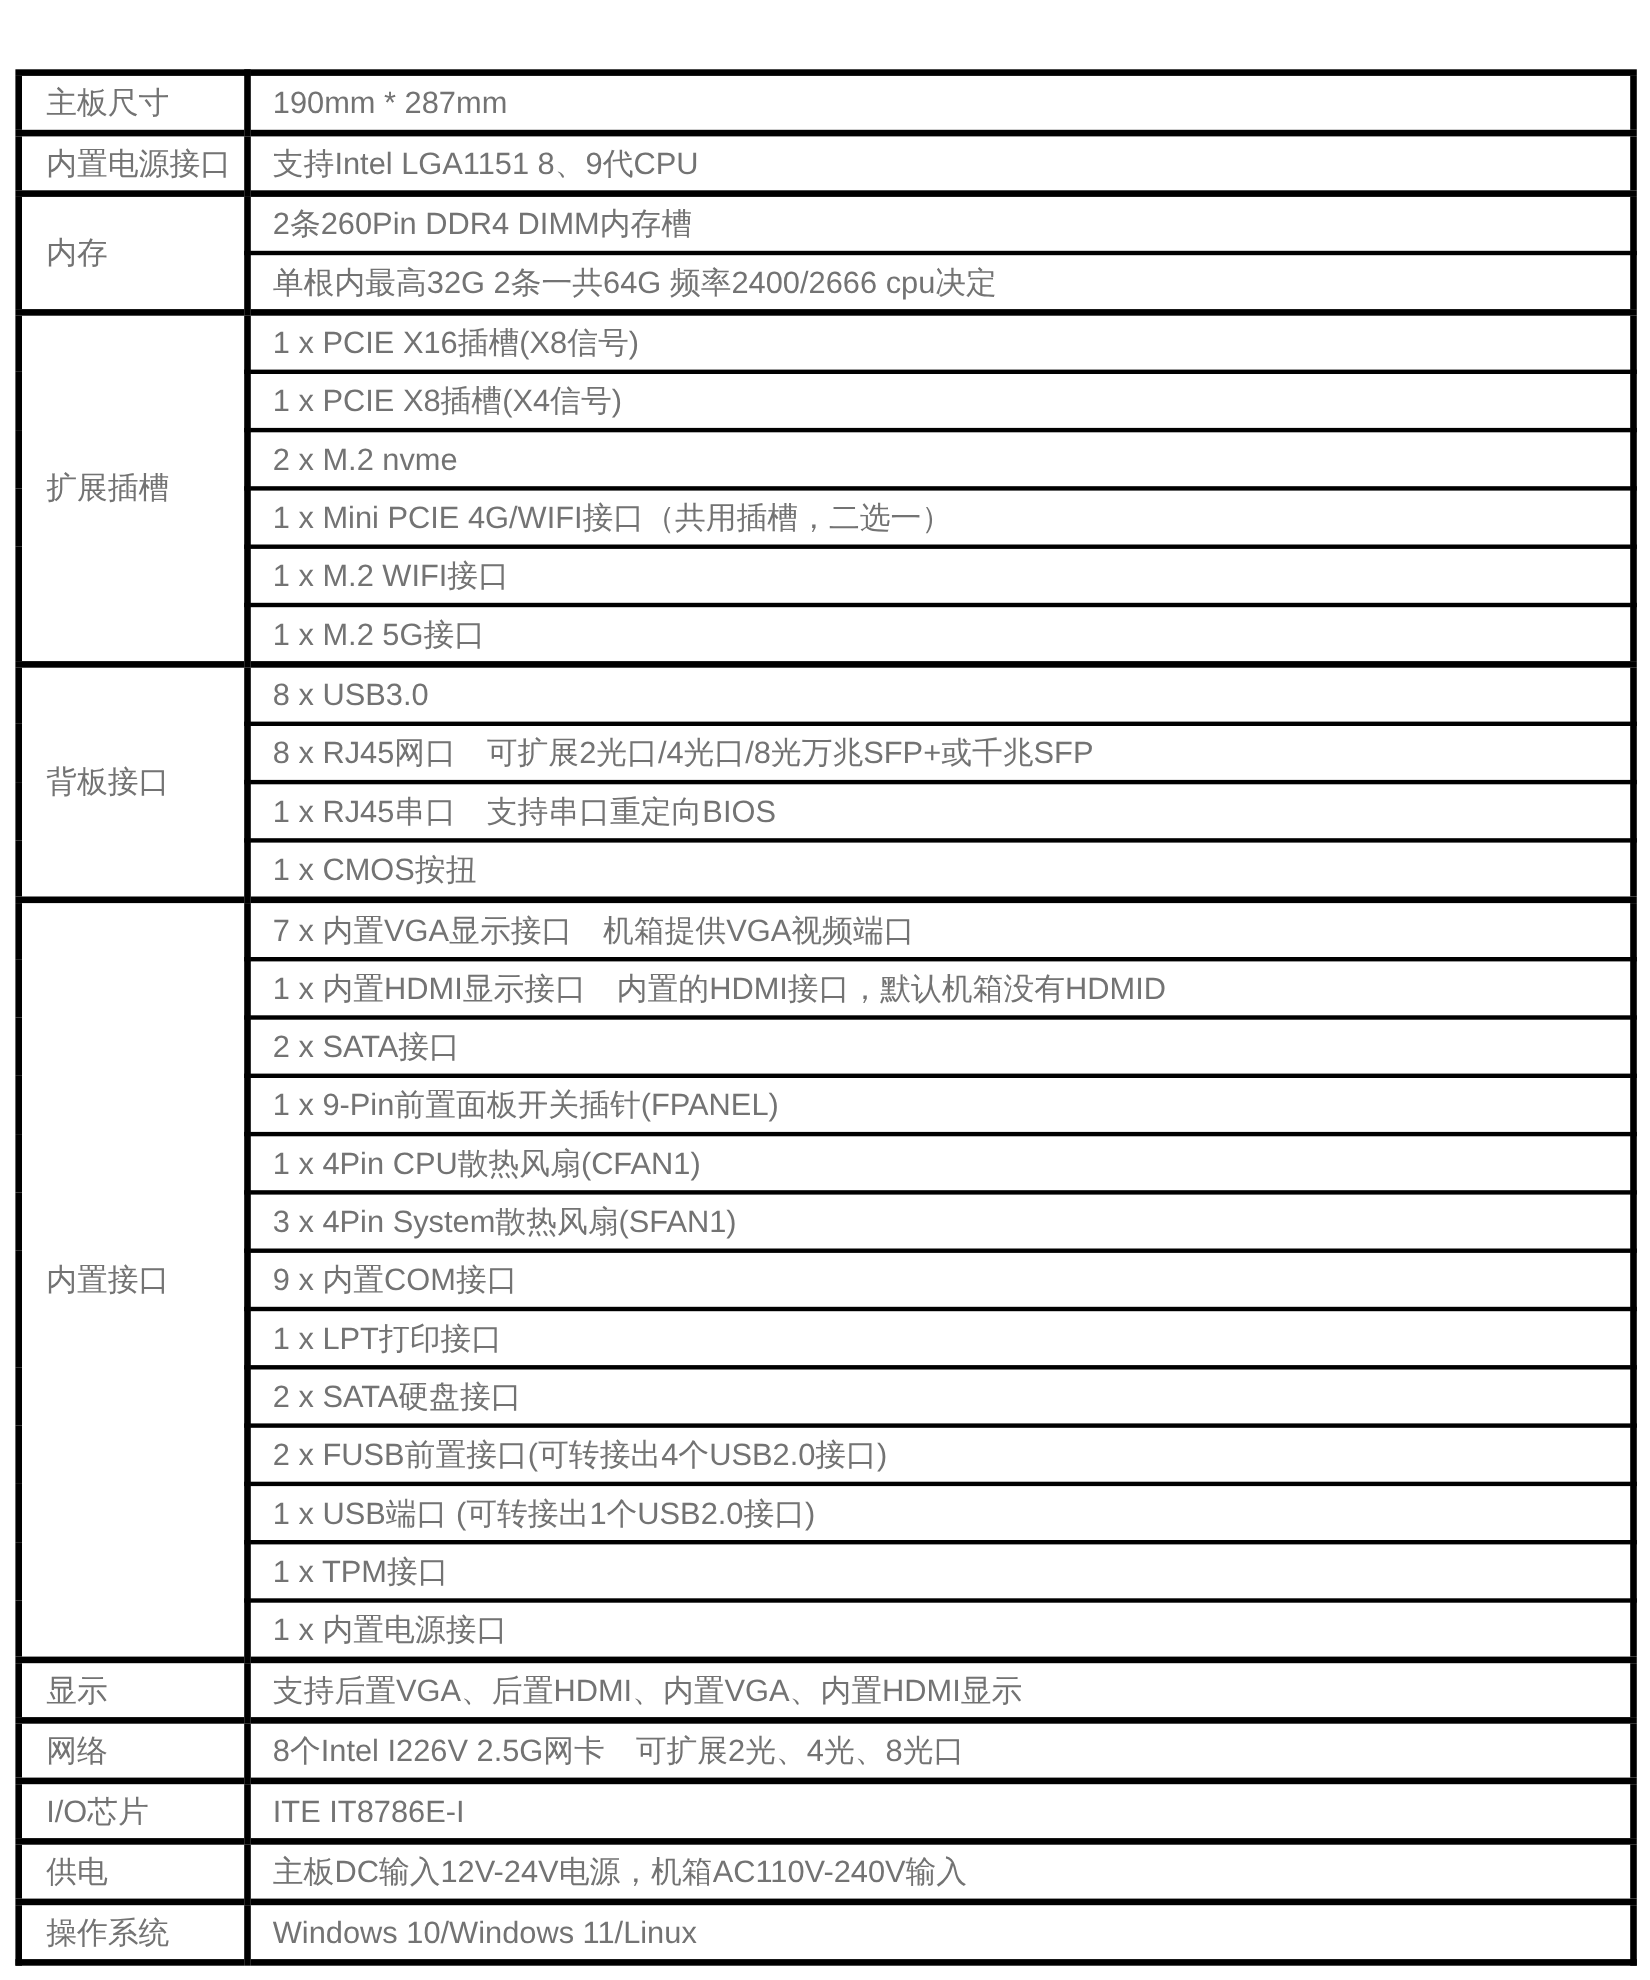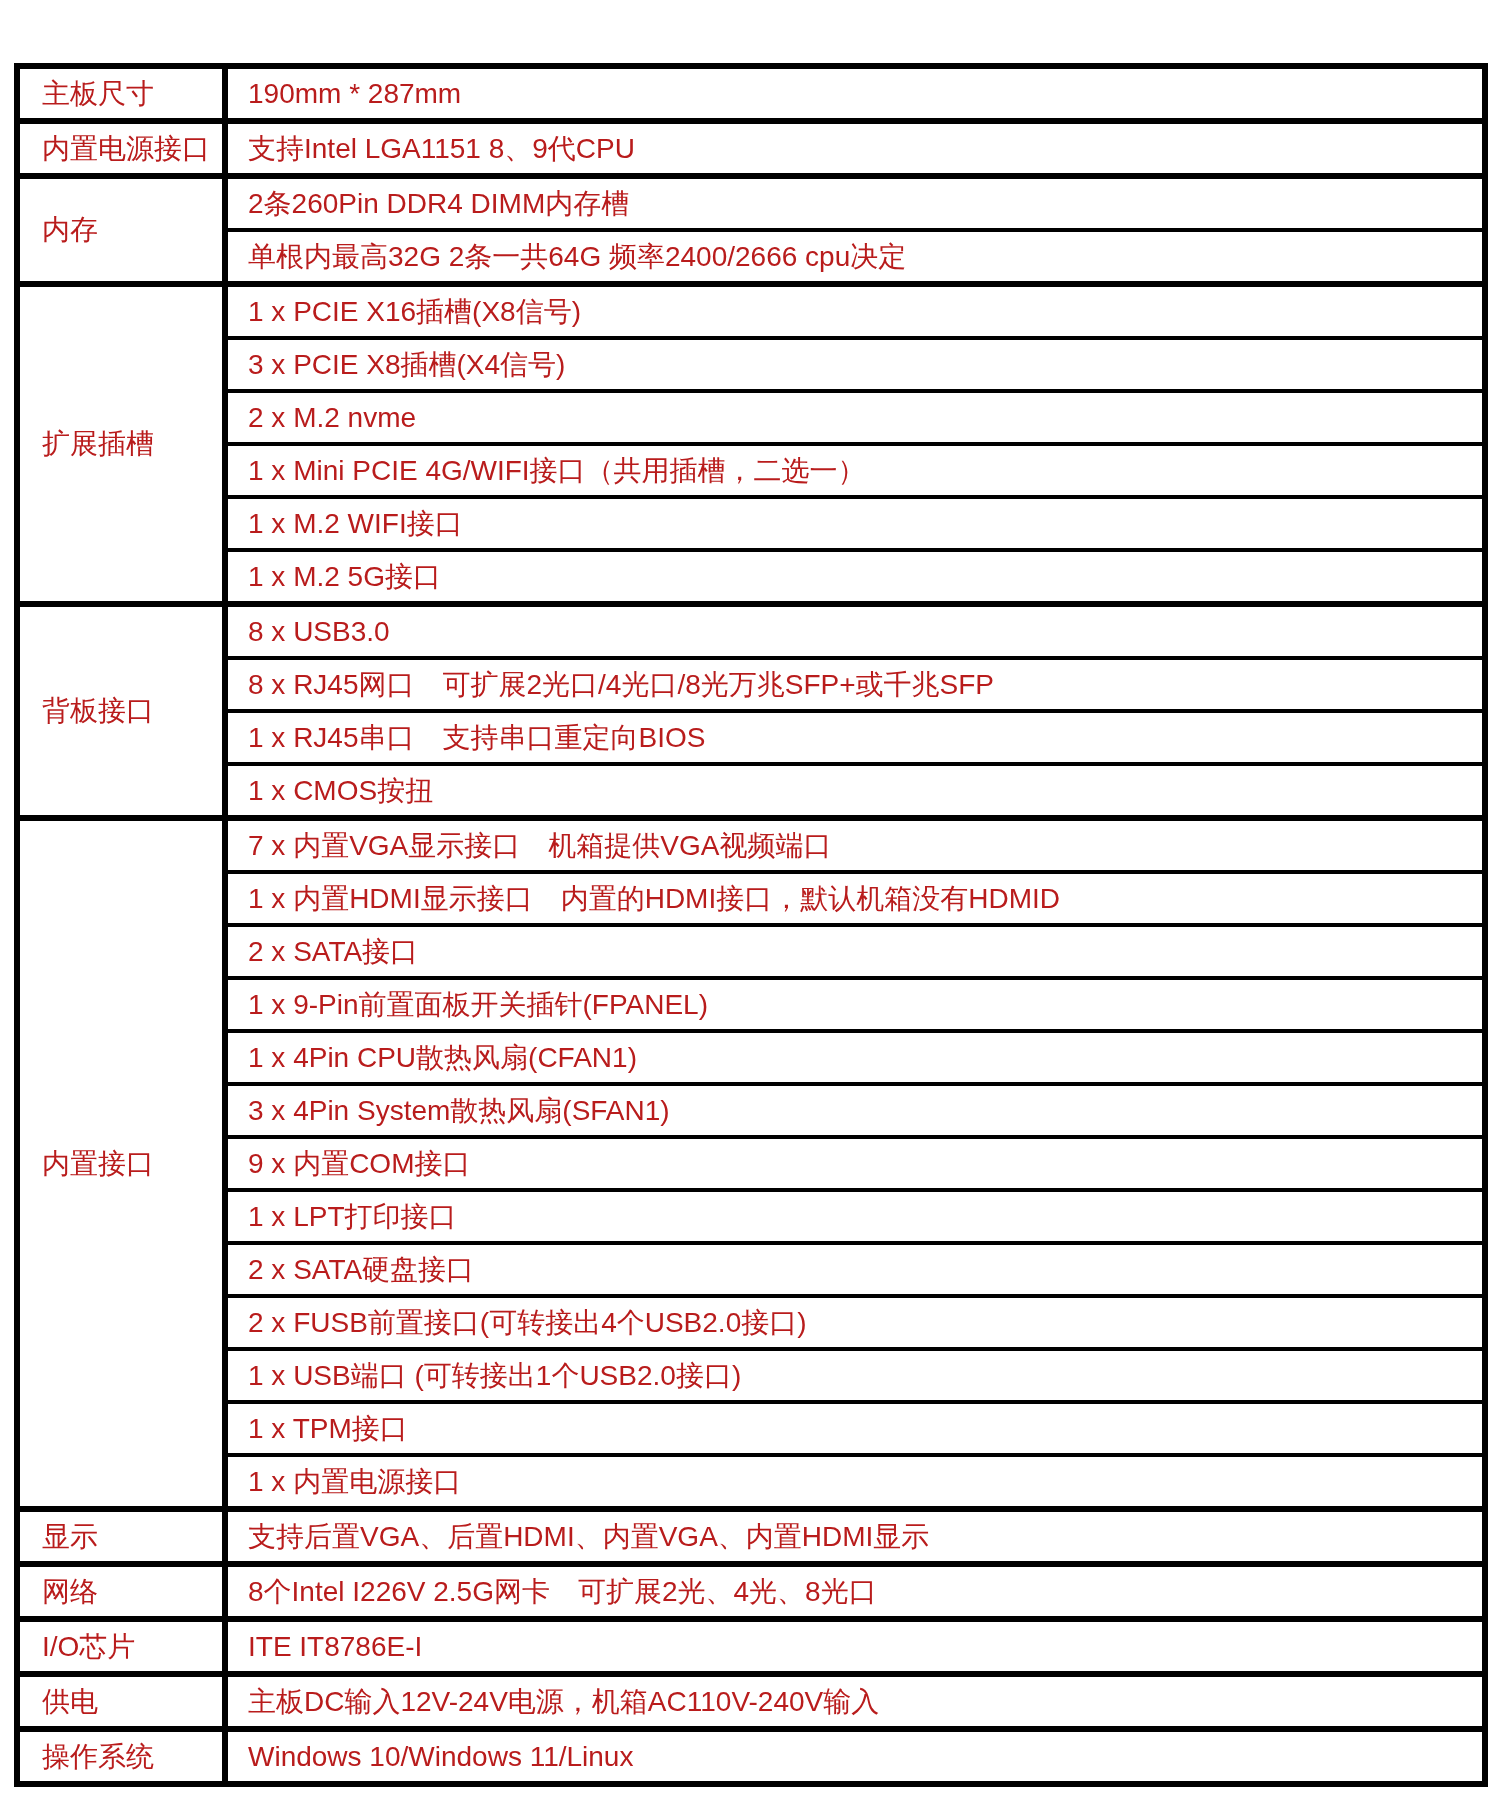--- a/index.html
+++ b/index.html
@@ -24,21 +24,21 @@
     border-collapse: collapse;
     table-layout: fixed;
     border: 6px solid #000000;
     background: #ffffff;
   }
   table.spec-table td {
     border: 4px solid #000000;
     font-family: "Liberation Sans", "DejaVu Sans", sans-serif;
     font-size: 28px;
     line-height: 1.2;
-    color: #b91c1c;
+    color: #737373;
     height: 49px;
     vertical-align: middle;
     white-space: nowrap;
     overflow: hidden;
     padding: 0 8px 0 20px;
     background: #ffffff;
   }
   table.spec-table td.label-cell {
     width: 172px;
     padding-left: 22px;
@@ -67,21 +67,21 @@
           <td class="value-cell">2条260Pin DDR4 DIMM内存槽</td>
         </tr>
         <tr>
           <td class="value-cell">单根内最高32G 2条一共64G 频率2400/2666 cpu决定</td>
         </tr>
         <tr class="section-start">
           <td class="label-cell" rowspan="6">扩展插槽</td>
           <td class="value-cell">1 x PCIE X16插槽(X8信号)</td>
         </tr>
         <tr>
-          <td class="value-cell">3 x PCIE X8插槽(X4信号)</td>
+          <td class="value-cell">1 x PCIE X8插槽(X4信号)</td>
         </tr>
         <tr>
           <td class="value-cell">2 x M.2 nvme</td>
         </tr>
         <tr>
           <td class="value-cell">1 x Mini PCIE 4G/WIFI接口（共用插槽，二选一）</td>
         </tr>
         <tr>
           <td class="value-cell">1 x M.2 WIFI接口</td>
         </tr>

